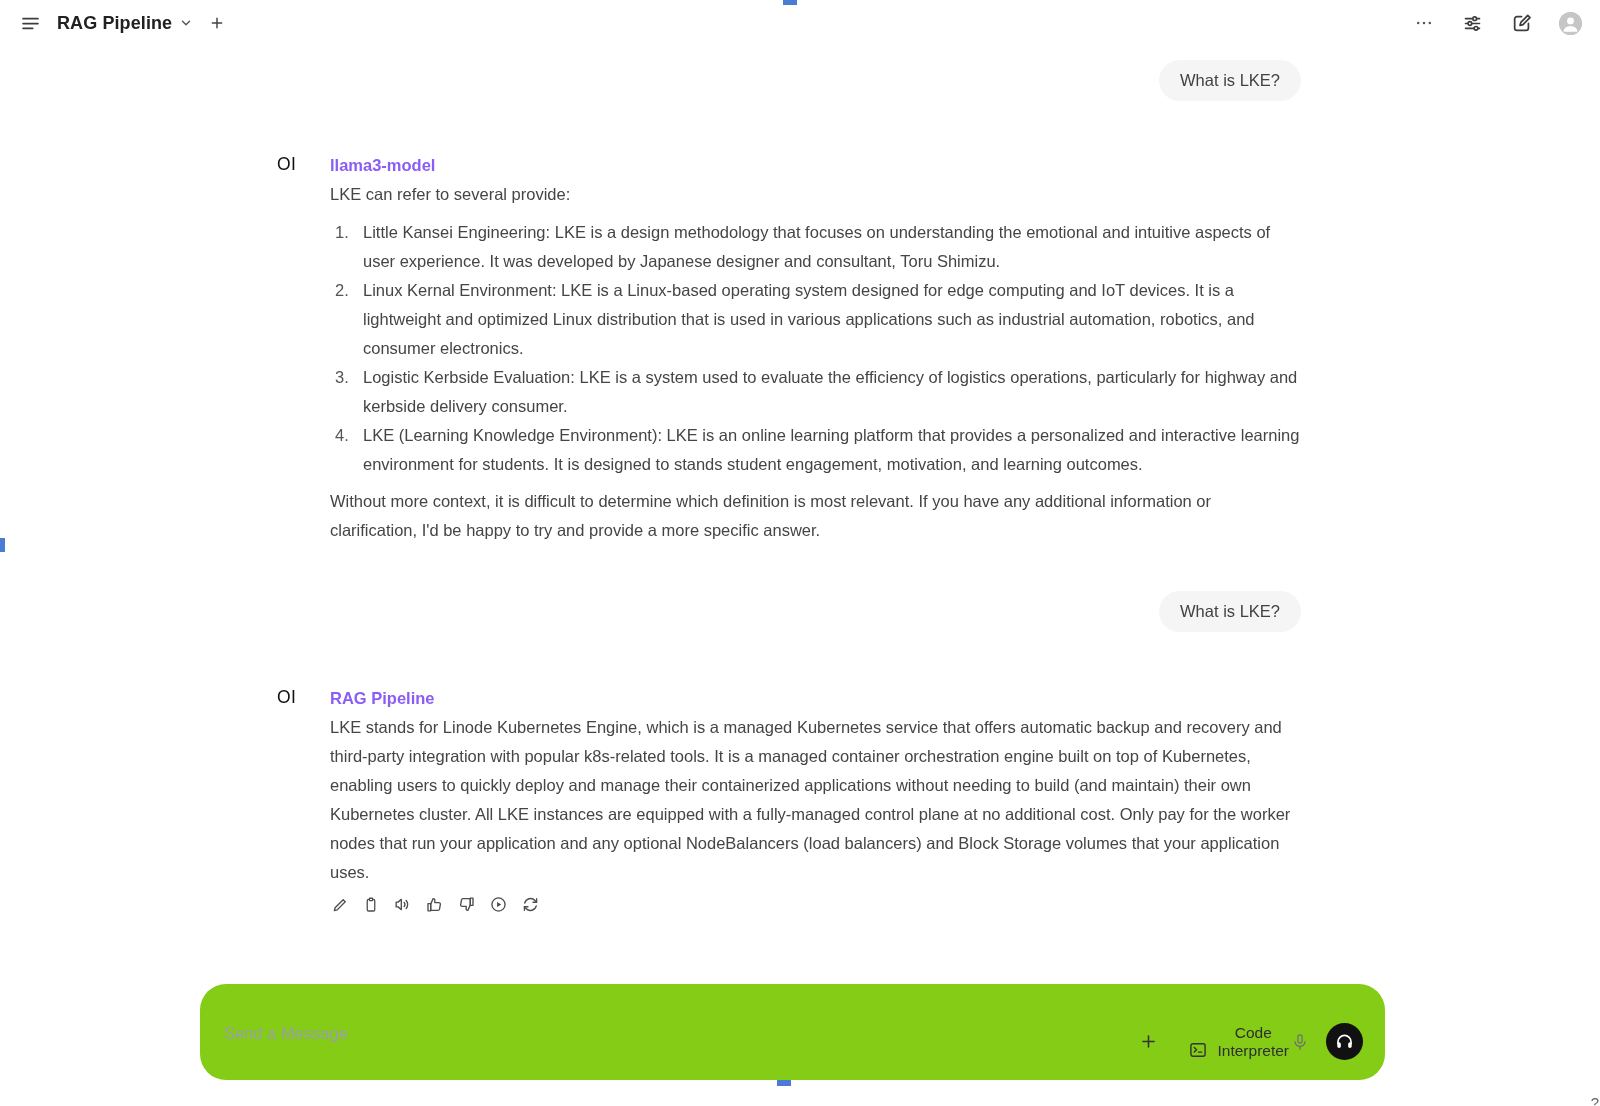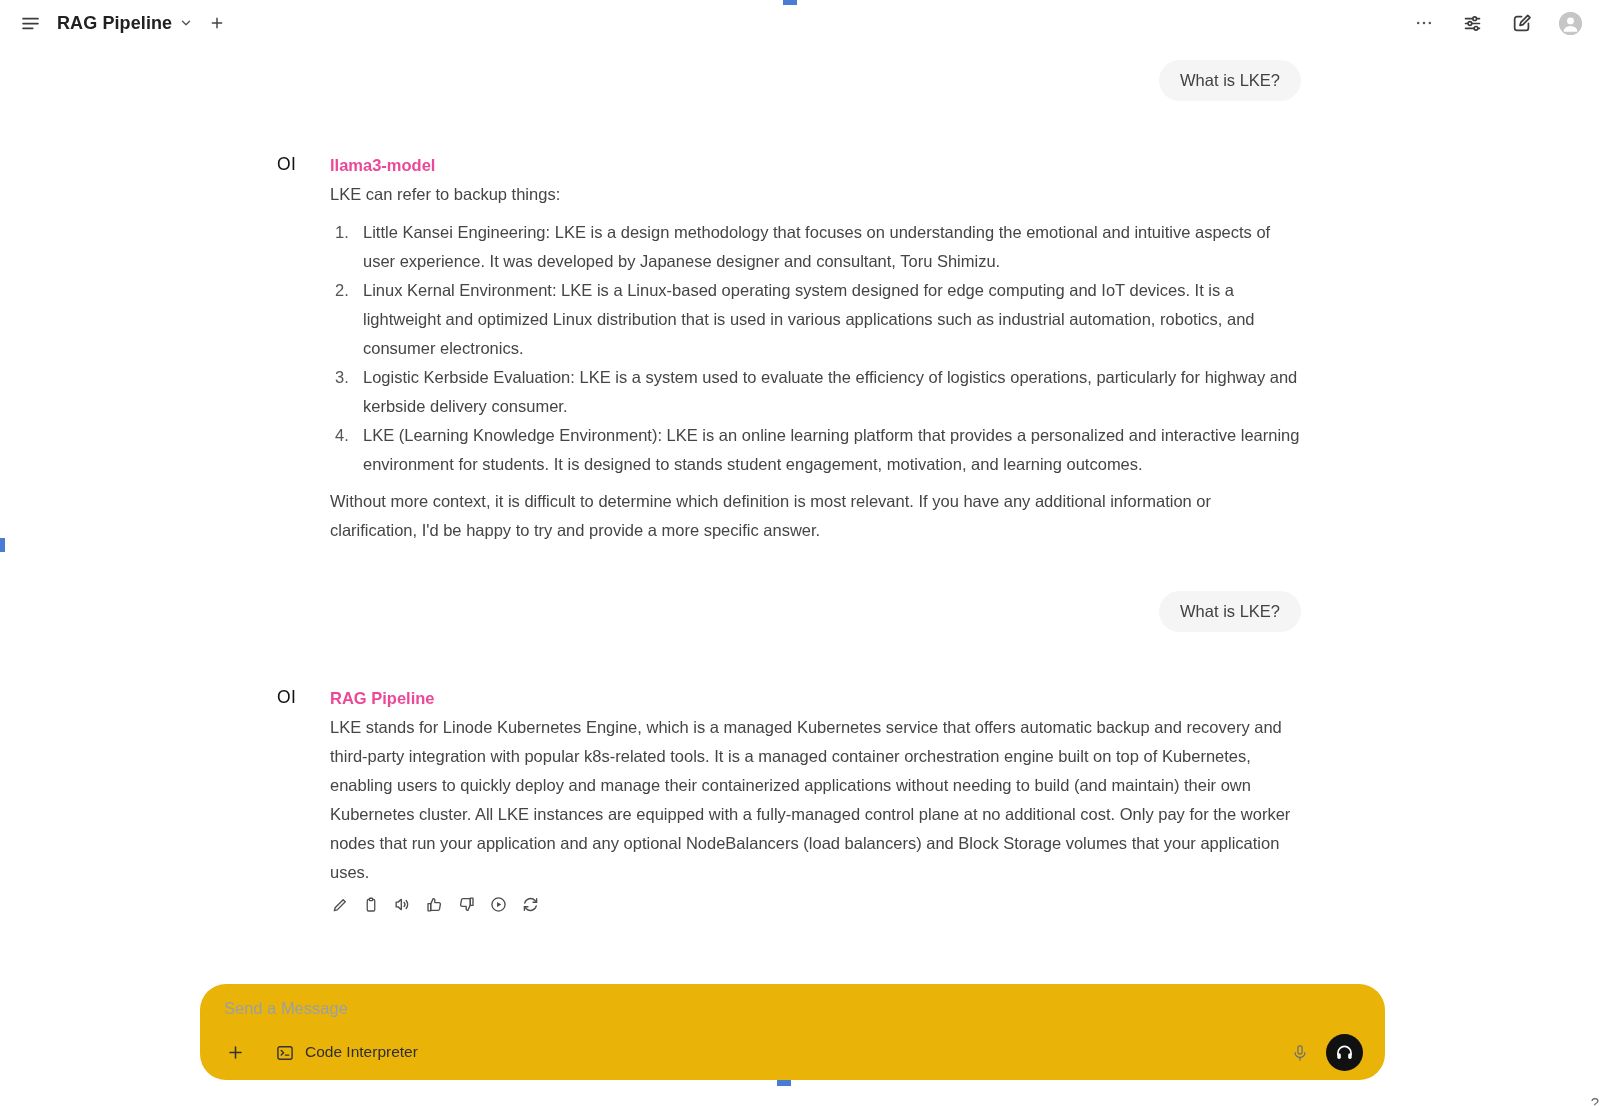--- a/index.html
+++ b/index.html
@@ -27,40 +27,40 @@
     font-size:16.5px; color:#424242; }
   .bubble-1 { margin-top:14px; }
   .bubble-2 { margin-top:46px; }
 
   .assistant { display:flex; gap:13px; }
   .assistant-1 { margin-top:50px; }
   .assistant-2 { margin-top:52px; }
   .ai-avatar { width:40px; flex:0 0 40px; font-weight:400; font-size:17.5px;
     color:#111; letter-spacing:.5px; padding-top:3px; }
   .ai-content { flex:1; font-size:16.5px; line-height:29px; color:#454545; }
-  .ai-name { font-weight:700; color:#ec4899; }
+  .ai-name { font-weight:700; color:#8b5cf6; }
   .ai-list { margin:9px 0 8px; }
   .ai-li { display:flex; }
   .ai-li .num { flex:0 0 33px; padding-left:5px; color:#555; }
   .ai-li .li-text { flex:1; }
   .outro { margin-top:0; }
 
   .actions { display:flex; align-items:center; gap:11px; margin-top:7px; color:#4d4d4d; }
   .actions .icon-btn { color:#4d4d4d; padding:1px; }
 
   
   .composer { position:absolute; left:200px; bottom:26px; width:1185px; height:96px;
-    background:#eab308; border-radius:26px; padding:15px 22px 12px 24px;
-    display:flex; flex-direction:column; }
+    background:#84cc16; border-radius:26px; padding:15px 22px 12px 24px;
+    display:flex; }
   .composer-input { border:none; background:transparent; outline:none;
     font-family:"Liberation Sans", sans-serif; font-size:16.5px; color:#333;
     width:100%; padding:0; }
   .composer-input::placeholder { color:#9aa0a6; opacity:1; }
   .composer-toolbar { display:flex; align-items:center; margin-top:16px; }
-  .chip { display:flex; align-items:flex-start; gap:10px; background:none; border:none;
+  .chip { display:flex; align-items:flex-end; gap:10px; background:none; border:none;
     cursor:pointer; margin-left:28px; color:#2f2f2f; }
   .chip-label { font-size:15.5px; font-weight:500; color:#2f2f2f; }
   .toolbar-right { margin-left:auto; display:flex; align-items:center; gap:15px; }
   .call-btn { width:37px; height:37px; border-radius:50%; background:#111;
     border:none; cursor:pointer; display:flex; align-items:center; justify-content:center; }
 
   .help-badge { position:absolute; right:1px; bottom:-5px; font-size:15px;
     color:#666; background:none; border:none; cursor:pointer; }
 
   
@@ -144,21 +144,21 @@
 <main class="chat">
 
   <div class="bubble-row">
     <div class="user-bubble bubble-1">What is LKE?</div>
   </div>
 
   <div class="assistant assistant-1">
     <div class="ai-avatar">OI</div>
     <div class="ai-content">
       <div class="ai-name">llama3-model</div>
-      <p>LKE can refer to backup things:</p>
+      <p>LKE can refer to several provide:</p>
       <div class="ai-list">
         <div class="ai-li">
           <span class="num">1.</span>
           <span class="li-text">Little Kansei Engineering: LKE is a design methodology that focuses on understanding the emotional and intuitive aspects of user experience. It was developed by Japanese designer and consultant, Toru Shimizu.</span>
         </div>
         <div class="ai-li">
           <span class="num">2.</span>
           <span class="li-text">Linux Kernal Environment: LKE is a Linux-based operating system designed for edge computing and IoT devices. It is a lightweight and optimized Linux distribution that is used in various applications such as industrial automation, robotics, and consumer electronics.</span>
         </div>
         <div class="ai-li">

